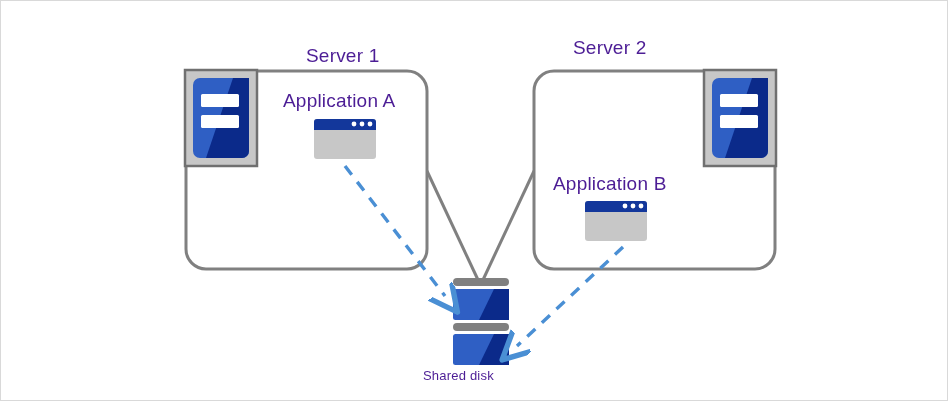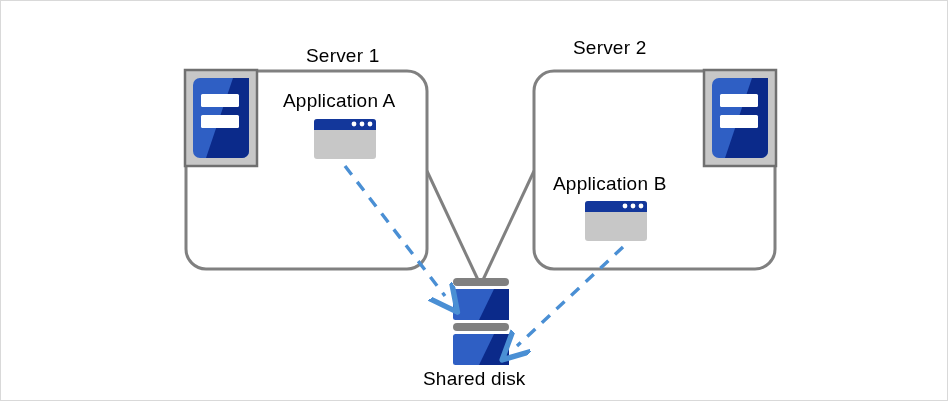--- a/index.html
+++ b/index.html
@@ -21,34 +21,34 @@
   }
   #diagram-svg {
     position: absolute;
     left: 0;
     top: 0;
     width: 948px;
     height: 401px;
   }
   .label-text {
     position: absolute;
-    color: #000000;
+    color: #4c1d95;
     white-space: nowrap;
     font-family: "Liberation Sans", sans-serif;
   }
   .server-title {
     font-size: 19px;
     letter-spacing: 0.2px;
   }
   .app-title {
     font-size: 19px;
     letter-spacing: 0.2px;
   }
   .disk-title {
-    font-size: 19px;
+    font-size: 13px;
     letter-spacing: 0.2px;
   }
   #title-server-1 { left: 305px; top: 44px; }
   #title-server-2 { left: 572px; top: 36px; }
   #title-app-a   { left: 282px; top: 89px; }
   #title-app-b   { left: 552px; top: 172px; }
   #title-disk    { left: 422px; top: 367px; }
 </style>
 </head>
 <body>

